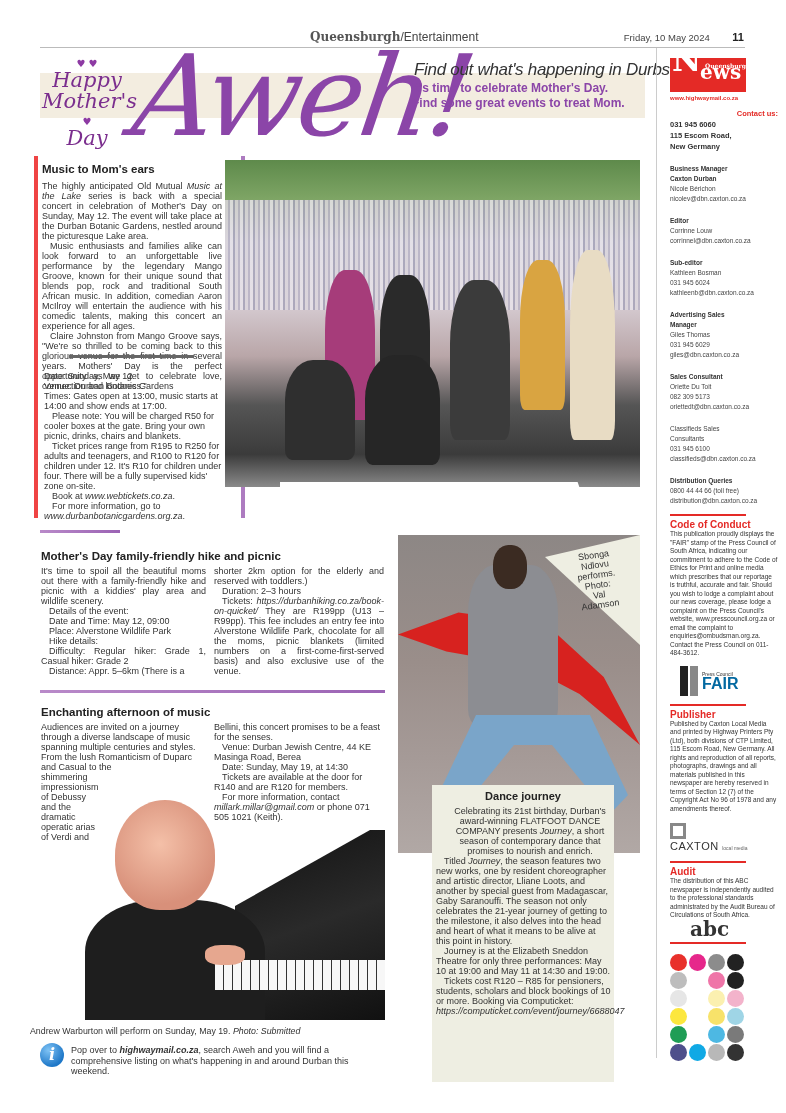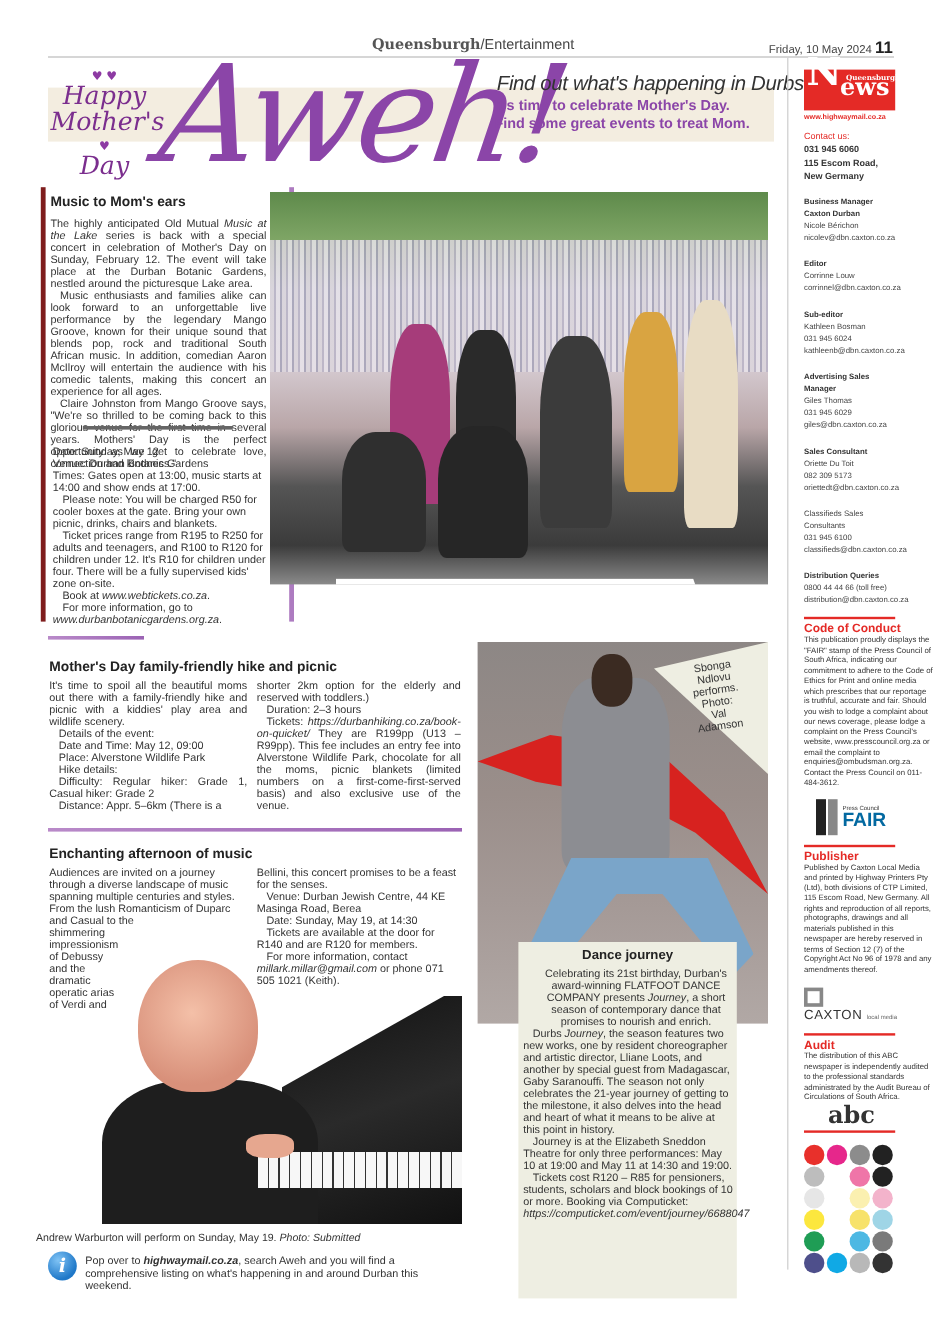--- a/index.html
+++ b/index.html
@@ -4,63 +4,63 @@
 <style>
   * { box-sizing: border-box; margin: 0; padding: 0; }
   body { width: 786px; height: 1113px; background: #fff; position: relative; overflow: hidden; font-family: "Liberation Sans", sans-serif; color: #222; }
   .abs { position: absolute; }
 
   
   .folio { top: 28px; left: 0; width: 786px; height: 18px; }
   .folio .section { position: absolute; left: 310px; top: 2px; font-size: 12px; color: #444; }
   .folio .section b { font-family: "DejaVu Serif", serif; font-weight: bold; color: #555; }
   .folio .date { position: absolute; right: 42px; top: 3px; font-size: 9.5px; color: #444; font-family: "Liberation Sans Narrow", "Liberation Sans", sans-serif; }
-  .folio .date b { font-size: 14px; color: #222; }
+  .folio .date b { font-size: 11px; color: #222; margin-left: 20px; }
   .rule-top { top: 47px; left: 40px; width: 705px; height: 1px; background: #bbb; }
 
   
   .band { top: 73px; left: 40px; width: 605px; height: 45px; background: #f3ede0; }
   .happy { top: 54px; left: 42px; width: 90px; height: 100px; color: #7b2e8e; font-family: "DejaVu Serif", serif; font-style: italic; text-align: center; line-height: 1; }
   .happy div { font-size: 21px; }
   .happy .heart { color: #8d3aa3; font-style: normal; font-size: 10px; }
   .aweh { top: 40px; left: 135px; font-family: "DejaVu Serif", serif; font-style: italic; font-size: 112px; color: #8b45a8; letter-spacing: -4px; line-height: 1; transform: skewX(-8deg); }
   .tagline { top: 60px; left: 414px; font-size: 17px; font-style: italic; color: #333; font-family: "Liberation Sans", sans-serif; letter-spacing: -0.3px; }
   .sub1, .sub2 { left: 412px; font-size: 12px; font-weight: bold; color: #8b45a8; }
   .sub1 { top: 81px; } .sub2 { top: 96px; }
 
   
   .rightcol-rule { top: 48px; left: 656px; width: 1px; height: 1010px; background: #ccc; }
   .rightcol { top: 58px; left: 670px; width: 108px; font-family: "Liberation Sans Narrow", "Liberation Sans", sans-serif; font-size: 6.5px; color: #444; line-height: 10px; }
   .logo { width: 76px; height: 34px; background: #e42a26; color: #fff; position: relative; }
   .logo .n { position: absolute; left: 2px; top: -3px; font-family: "DejaVu Serif", serif; font-weight: bold; font-size: 32px; }
   .logo .ews { position: absolute; left: 30px; top: 9px; font-family: "DejaVu Serif", serif; font-weight: bold; font-size: 20px; }
   .logo .qb { position: absolute; left: 35px; top: 3px; font-size: 6px; font-weight: bold; font-family: "DejaVu Serif", serif; }
   .logo-url { color: #e42a26; font-size: 6px; font-weight: bold; margin-top: 1px; }
-  .contact-h { color: #e42a26; font-weight: normal; font-size: 7.5px; margin-top: 6px; }
+  .contact-h { color: #e42a26; font-weight: bold; font-size: 7.5px; margin-top: 6px; text-align: right; }
   .contact-l { font-weight: bold; color: #333; font-size: 7.5px; line-height: 11px; }
   .staff { margin-top: 12px; }
   .staff .role { font-weight: bold; color: #333; }
   .staff .plain { font-weight: normal; color: #444; }
   .redbar { height: 2px; background: #e42a26; width: 76px; margin: 8px 0 3px; }
   .redh { color: #e42a26; font-weight: bold; font-size: 10px; line-height: 11px; }
   .para { font-size: 6.5px; line-height: 8.5px; color: #333; }
   .fair { display: flex; align-items: center; gap: 4px; margin: 8px 0 4px 10px; }
   .fair .mark { width: 18px; height: 30px; background: linear-gradient(90deg,#222 45%,#fff 45%,#fff 55%,#888 55%); }
   .fair .txt { font-size: 5px; line-height: 6px; color: #333; }
   .fair .txt b { font-size: 16px; line-height: 14px; font-weight: bold; color: #0369a1; display: block; }
   .caxton { margin: 10px 0 4px; }
   .caxton .sq { width: 16px; height: 16px; border: 3px solid #888; margin-bottom: 2px; }
   .caxton .name { font-size: 11px; color: #333; letter-spacing: 0.5px; }
   .caxton .name small { font-size: 5px; color: #666; letter-spacing: 0; }
   .abc { font-family: "DejaVu Serif", serif; font-size: 20px; color: #333; margin: 4px 0 0 20px; font-weight: bold; }
   .dots { display: grid; grid-template-columns: repeat(4, 18px); gap: 1px 1px; margin-top: 10px; }
   .dot { width: 17px; height: 17px; border-radius: 50%; }
 
   
-  .mom-box { top: 156px; left: 34px; width: 211px; height: 362px; border-left: 4px solid #7f1d1d; border-right: 4px solid #ad7bc0; background: #fff; }
+  .mom-box { top: 156px; left: 34px; width: 211px; height: 362px; border-left: 4px solid #ef4444; border-right: 4px solid #ad7bc0; background: #fff; }
   .h2 { font-weight: bold; font-size: 11.5px; color: #222; }
   .body9 { font-size: 9px; line-height: 10px; color: #333; text-align: justify; }
   .body9 p { text-indent: 8px; }
   .body9 p.noind { text-indent: 0; }
   .mom-box .h2 { position: absolute; left: 4px; top: 7px; }
   .mom-box .body9 { position: absolute; left: 4px; top: 25px; width: 180px; }
   .mom-box .divider { position: absolute; left: 31px; top: 199px; width: 125px; height: 3px; background: #666; }
   .mom-box .details { position: absolute; left: 6px; top: 215px; width: 180px; font-size: 9px; line-height: 10px; color: #333; }
   .mom-box .details p { text-indent: 8px; }
   .mom-box .details p.noind { text-indent: 0; }
@@ -235,21 +235,21 @@
       <div class="dot" style="background: rgb(78, 79, 139);"></div>
       <div class="dot" style="background: rgb(16, 169, 229);"></div>
       <div class="dot" style="background: rgb(184, 184, 184);"></div>
       <div class="dot" style="background: rgb(51, 51, 51);"></div>
     </div>
 </div>
 
 <div class="abs mom-box">
   <div class="h2">Music to Mom's ears</div>
   <div class="body9">
-    <p class="noind"><span>The highly anticipated Old Mutual </span><i>Music at the Lake</i><span> series is back with a special concert in celebration of Mother's Day on Sunday, February 12. The event will take place at the Durban Botanic Gardens, nestled around the picturesque Lake area.</span></p>
+    <p class="noind"><span>The highly anticipated Old Mutual </span><i>Music at the Lake</i><span> series is back with a special concert in celebration of Mother's Day on Sunday, May 12. The event will take place at the Durban Botanic Gardens, nestled around the picturesque Lake area.</span></p>
     <p>Music enthusiasts and families alike can look forward to an unforgettable live performance by the legendary Mango Groove, known for their unique sound that blends pop, rock and traditional South African music. In addition, comedian Aaron McIlroy will entertain the audience with his comedic talents, making this concert an experience for all ages.</p>
     <p>Claire Johnston from Mango Groove says, "We're so thrilled to be coming back to this glorious venue for the first time in several years. Mothers' Day is the perfect opportunity as we get to celebrate love, connection and kindness."</p>
   </div>
   <div class="divider"></div>
   <div class="details">
     <p class="noind">Date: Sunday, May 12</p>
     <p class="noind">Venue: Durban Botanic Gardens</p>
     <p class="noind">Times: Gates open at 13:00, music starts at 14:00 and show ends at 17:00.</p>
     <p>Please note: You will be charged R50 for cooler boxes at the gate. Bring your own picnic, drinks, chairs and blankets.</p>
     <p>Ticket prices range from R195 to R250 for adults and teenagers, and R100 to R120 for children under 12. It's R10 for children under four. There will be a fully supervised kids' zone on-site.</p>
@@ -335,17 +335,17 @@
     <div>performs.</div>
     <div>Photo:</div>
     <div>Val</div>
     <div>Adamson</div>
   </div>
 </div>
 <div class="abs dance-box">
   <div class="h">Dance journey</div>
   <div class="b">
     <p class="ctr"><span>Celebrating its 21st birthday, Durban's award-winning FLATFOOT DANCE COMPANY presents </span><i>Journey</i><span>, a short season of contemporary dance that promises to nourish and enrich.</span></p>
-    <p><span>Durbs </span><i>Journey</i><span>, the season features two new works, one by resident choreographer and artistic director, Lliane Loots, and another by special guest from Madagascar, Gaby Saranouffi. The season not only celebrates the 21-year journey of getting to the milestone, it also delves into the head and heart of what it means to be alive at this point in history.</span></p>
+    <p><span>Titled </span><i>Journey</i><span>, the season features two new works, one by resident choreographer and artistic director, Lliane Loots, and another by special guest from Madagascar, Gaby Saranouffi. The season not only celebrates the 21-year journey of getting to the milestone, it also delves into the head and heart of what it means to be alive at this point in history.</span></p>
     <p>Journey is at the Elizabeth Sneddon Theatre for only three performances: May 10 at 19:00 and May 11 at 14:30 and 19:00.</p>
     <p><span>Tickets cost R120 – R85 for pensioners, students, scholars and block bookings of 10 or more. Booking via Computicket: </span><i>https://computicket.com/event/journey/6688047</i></p>
   </div>
 </div>
 
 </body></html>

